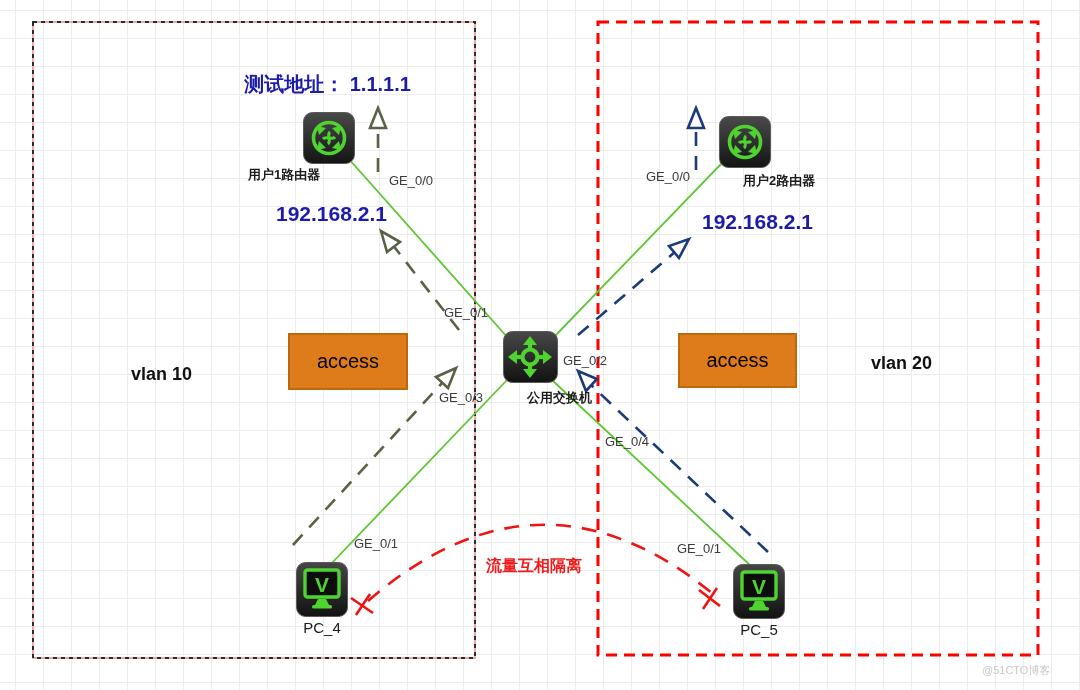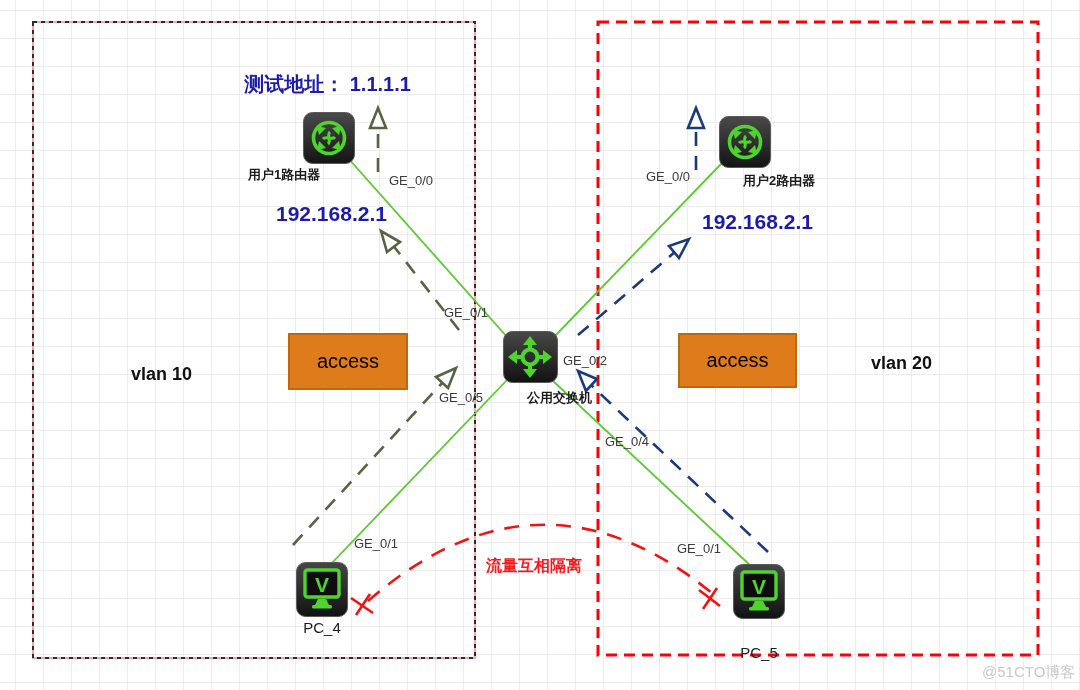--- a/index.html
+++ b/index.html
@@ -12,21 +12,21 @@
   }
   .abs{position:absolute;white-space:nowrap;}
   .lbl-blue{color:#1d1caa;font-weight:bold;font-size:20px;}
   .lbl-ip{color:#1d1caa;font-weight:bold;font-size:21px;}
   .lbl-dev{color:#1b1b1b;font-weight:bold;font-size:13px;}
   .lbl-pc{color:#1b1b1b;font-weight:normal;font-size:15px;text-align:center;}
   .lbl-port{color:#3a3a3a;font-size:13px;}
   .lbl-vlan{color:#111;font-weight:bold;font-size:18px;}
   .lbl-red{color:#f21b1b;font-weight:bold;font-size:16px;text-align:center;}
   .wm1{color:#c3c3c3;font-size:17px;}
-  .wm2{color:#c9c9c9;font-size:15px;}
+  .wm2{color:#c9c9c9;font-size:11px;}
   .access{
     background:#de7b1a;border:2px solid #bc690e;color:#000000;font-size:20px;
     display:flex;align-items:center;justify-content:center;box-sizing:border-box;
   }
   .icon{position:absolute;}
   svg.layer{position:absolute;left:0;top:0;}
 </style>
 </head>
 <body>
 
@@ -167,33 +167,33 @@
   <div class="abs lbl-dev" style="left:248px;top:166px;">用户1路由器</div>
   <div class="abs lbl-port" style="left:389px;top:173px;">GE_0/0</div>
   <div class="abs lbl-port" style="left:646px;top:169px;">GE_0/0</div>
   <div class="abs lbl-dev" style="left:699px;top:172px;margin-left:44px;">用户2路由器</div>
 
   <div class="abs lbl-ip" style="left:276px;top:202px;">192.168.2.1</div>
   <div class="abs lbl-ip" style="left:702px;top:210px;">192.168.2.1</div>
 
   <div class="abs lbl-port" style="left:444px;top:305px;">GE_0/1</div>
   <div class="abs lbl-port" style="left:563px;top:305px;margin-top:48px;">GE_0/2</div>
-  <div class="abs lbl-port" style="left:439px;top:390px;">GE_0/5</div>
+  <div class="abs lbl-port" style="left:439px;top:390px;">GE_0/3</div>
   <div class="abs lbl-dev" style="left:487px;top:389px;margin-left:40px;">公用交换机</div>
   <div class="abs lbl-port" style="left:605px;top:390px;margin-top:44px;">GE_0/4</div>
 
   <div class="abs access" style="left:288px;top:333px;width:120px;height:57px;">access</div>
   <div class="abs access" style="left:678px;top:333px;width:119px;height:55px;">access</div>
 
   <div class="abs lbl-vlan" style="left:131px;top:364px;">vlan 10</div>
   <div class="abs lbl-vlan" style="left:871px;top:353px;text-align:center;">vlan 20</div>
 
   <div class="abs lbl-port" style="left:354px;top:536px;">GE_0/1</div>
   <div class="abs lbl-port" style="left:677px;top:541px;">GE_0/1</div>
 
   <div class="abs lbl-pc" style="left:296px;top:619px;width:52px;">PC_4</div>
-  <div class="abs lbl-pc" style="left:733px;top:644px;width:52px;">PC_5</div>
+  <div class="abs lbl-pc" style="left:733px;top:621px;width:52px;">PC_5</div>
 
   <div class="abs lbl-red" style="left:486px;top:556px;">流量互相隔离</div>
 
   <div class="abs wm2" style="left:982px;top:663px;">@51CTO博客</div>
 
 </div>
 
 </body></html>

